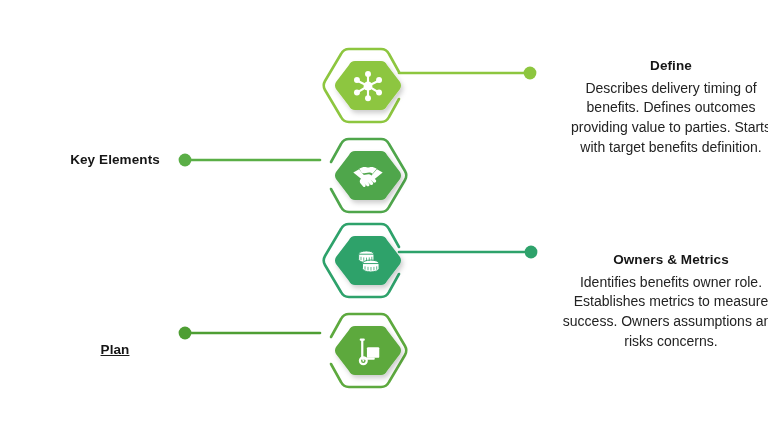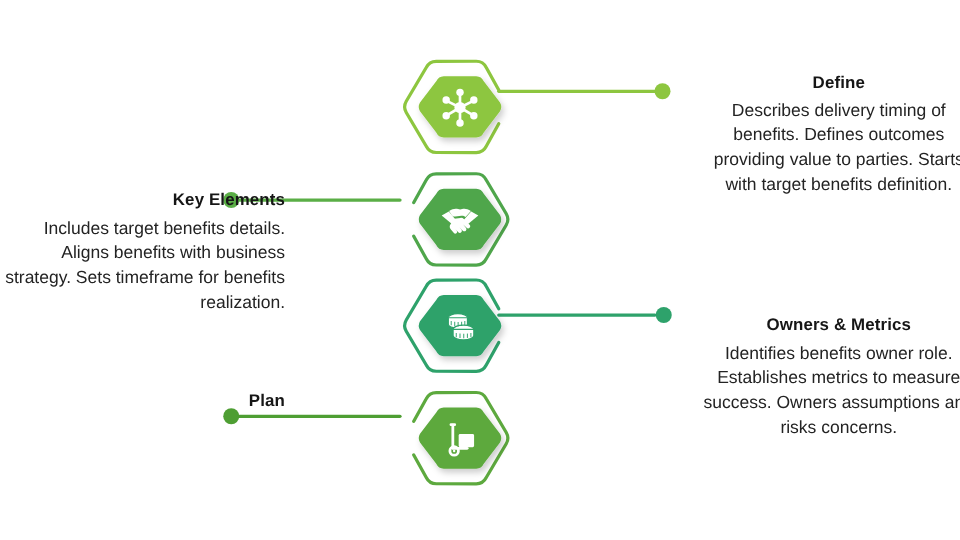--- a/index.html
+++ b/index.html
@@ -32,21 +32,21 @@
     width: 768px;
     height: 432px;
     overflow: visible;
   }
 
   
   .text-block {
     position: absolute;
     width: 226px;
   }
-  .text-block.side-left  { text-align: right; }
+  .text-block.side-left  { text-align: center; }
   .text-block.side-right { text-align: center; margin-left: 20px; }
 
   .tb-title {
     font-size: 13.5px;
     font-weight: bold;
     color: #161616;
     letter-spacing: 0.1px;
     margin: 0 0 5px 0;
     line-height: 1.15;
   }
@@ -54,21 +54,21 @@
     font-size: 14px;
     line-height: 1.42;
     color: #232323;
     margin: 0;
   }
 
   
   #tb-define  { left: 538px; top:  58px; }
   #tb-key     { left:   2px; top: 152px; }
   #tb-owners  { left: 538px; top: 252px; }
-  #tb-plan    { left:   2px; top: 313px; }
+  #tb-plan    { left:   2px; top: 342px; text-decoration: underline; }
 
   
   .hex-node {
     position: absolute;
     width: 104px;
     height: 104px;
   }
   #node-1 { left: 313px; top:  34px; }
   #node-2 { left: 313px; top: 124px; }
   #node-3 { left: 313px; top: 209px; }
@@ -248,21 +248,20 @@
     </div>
   </div>
 
   <div class="text-block side-right" id="tb-define">
     <p class="tb-title">Define</p>
     <p class="tb-desc">Describes delivery timing of benefits. Defines outcomes providing value to parties. Starts with target benefits definition.</p>
   </div>
 
   <div class="text-block side-left" id="tb-key">
     <p class="tb-title">Key Elements</p>
-    <p class="tb-desc">Includes target benefits details. Aligns benefits with business strategy. Sets timeframe for benefits realization.</p>
   </div>
 
   <div class="text-block side-right" id="tb-owners">
     <p class="tb-title">Owners &amp; Metrics</p>
     <p class="tb-desc">Identifies benefits owner role. Establishes metrics to measure success. Owners assumptions and risks concerns.</p>
   </div>
 
   <div class="text-block side-left" id="tb-plan">
     <p class="tb-title">Plan</p>
   </div>

